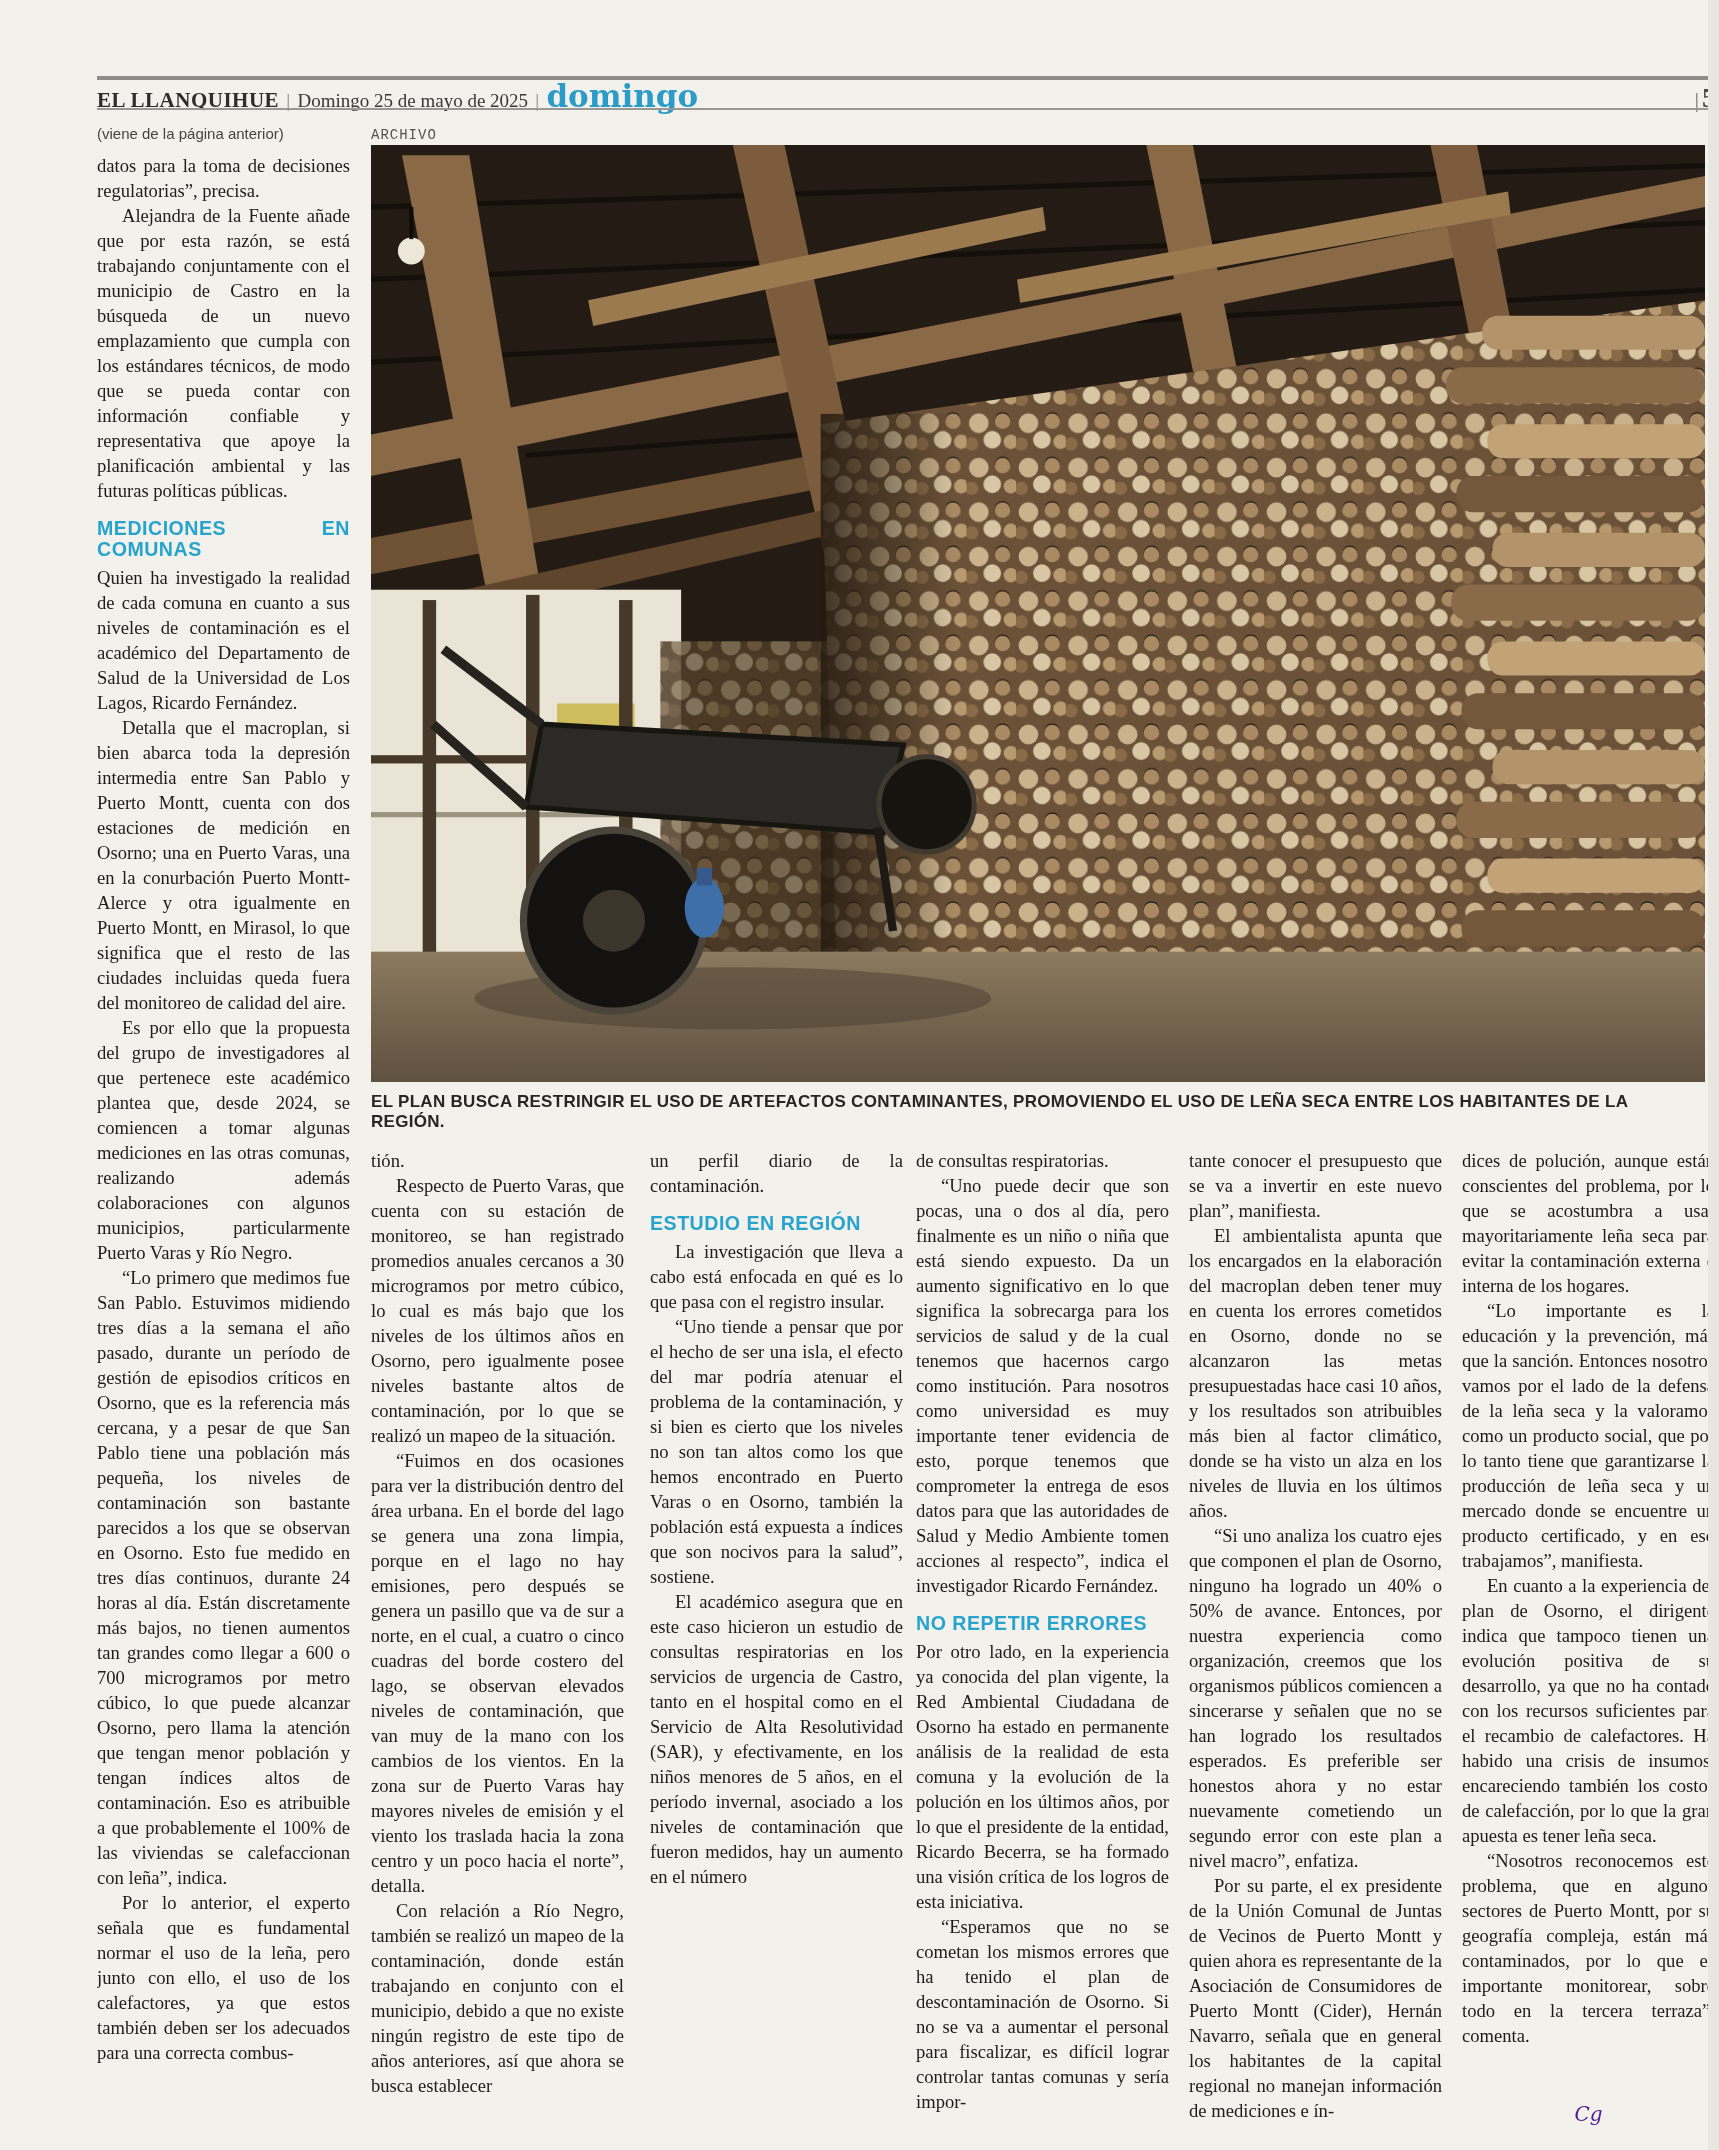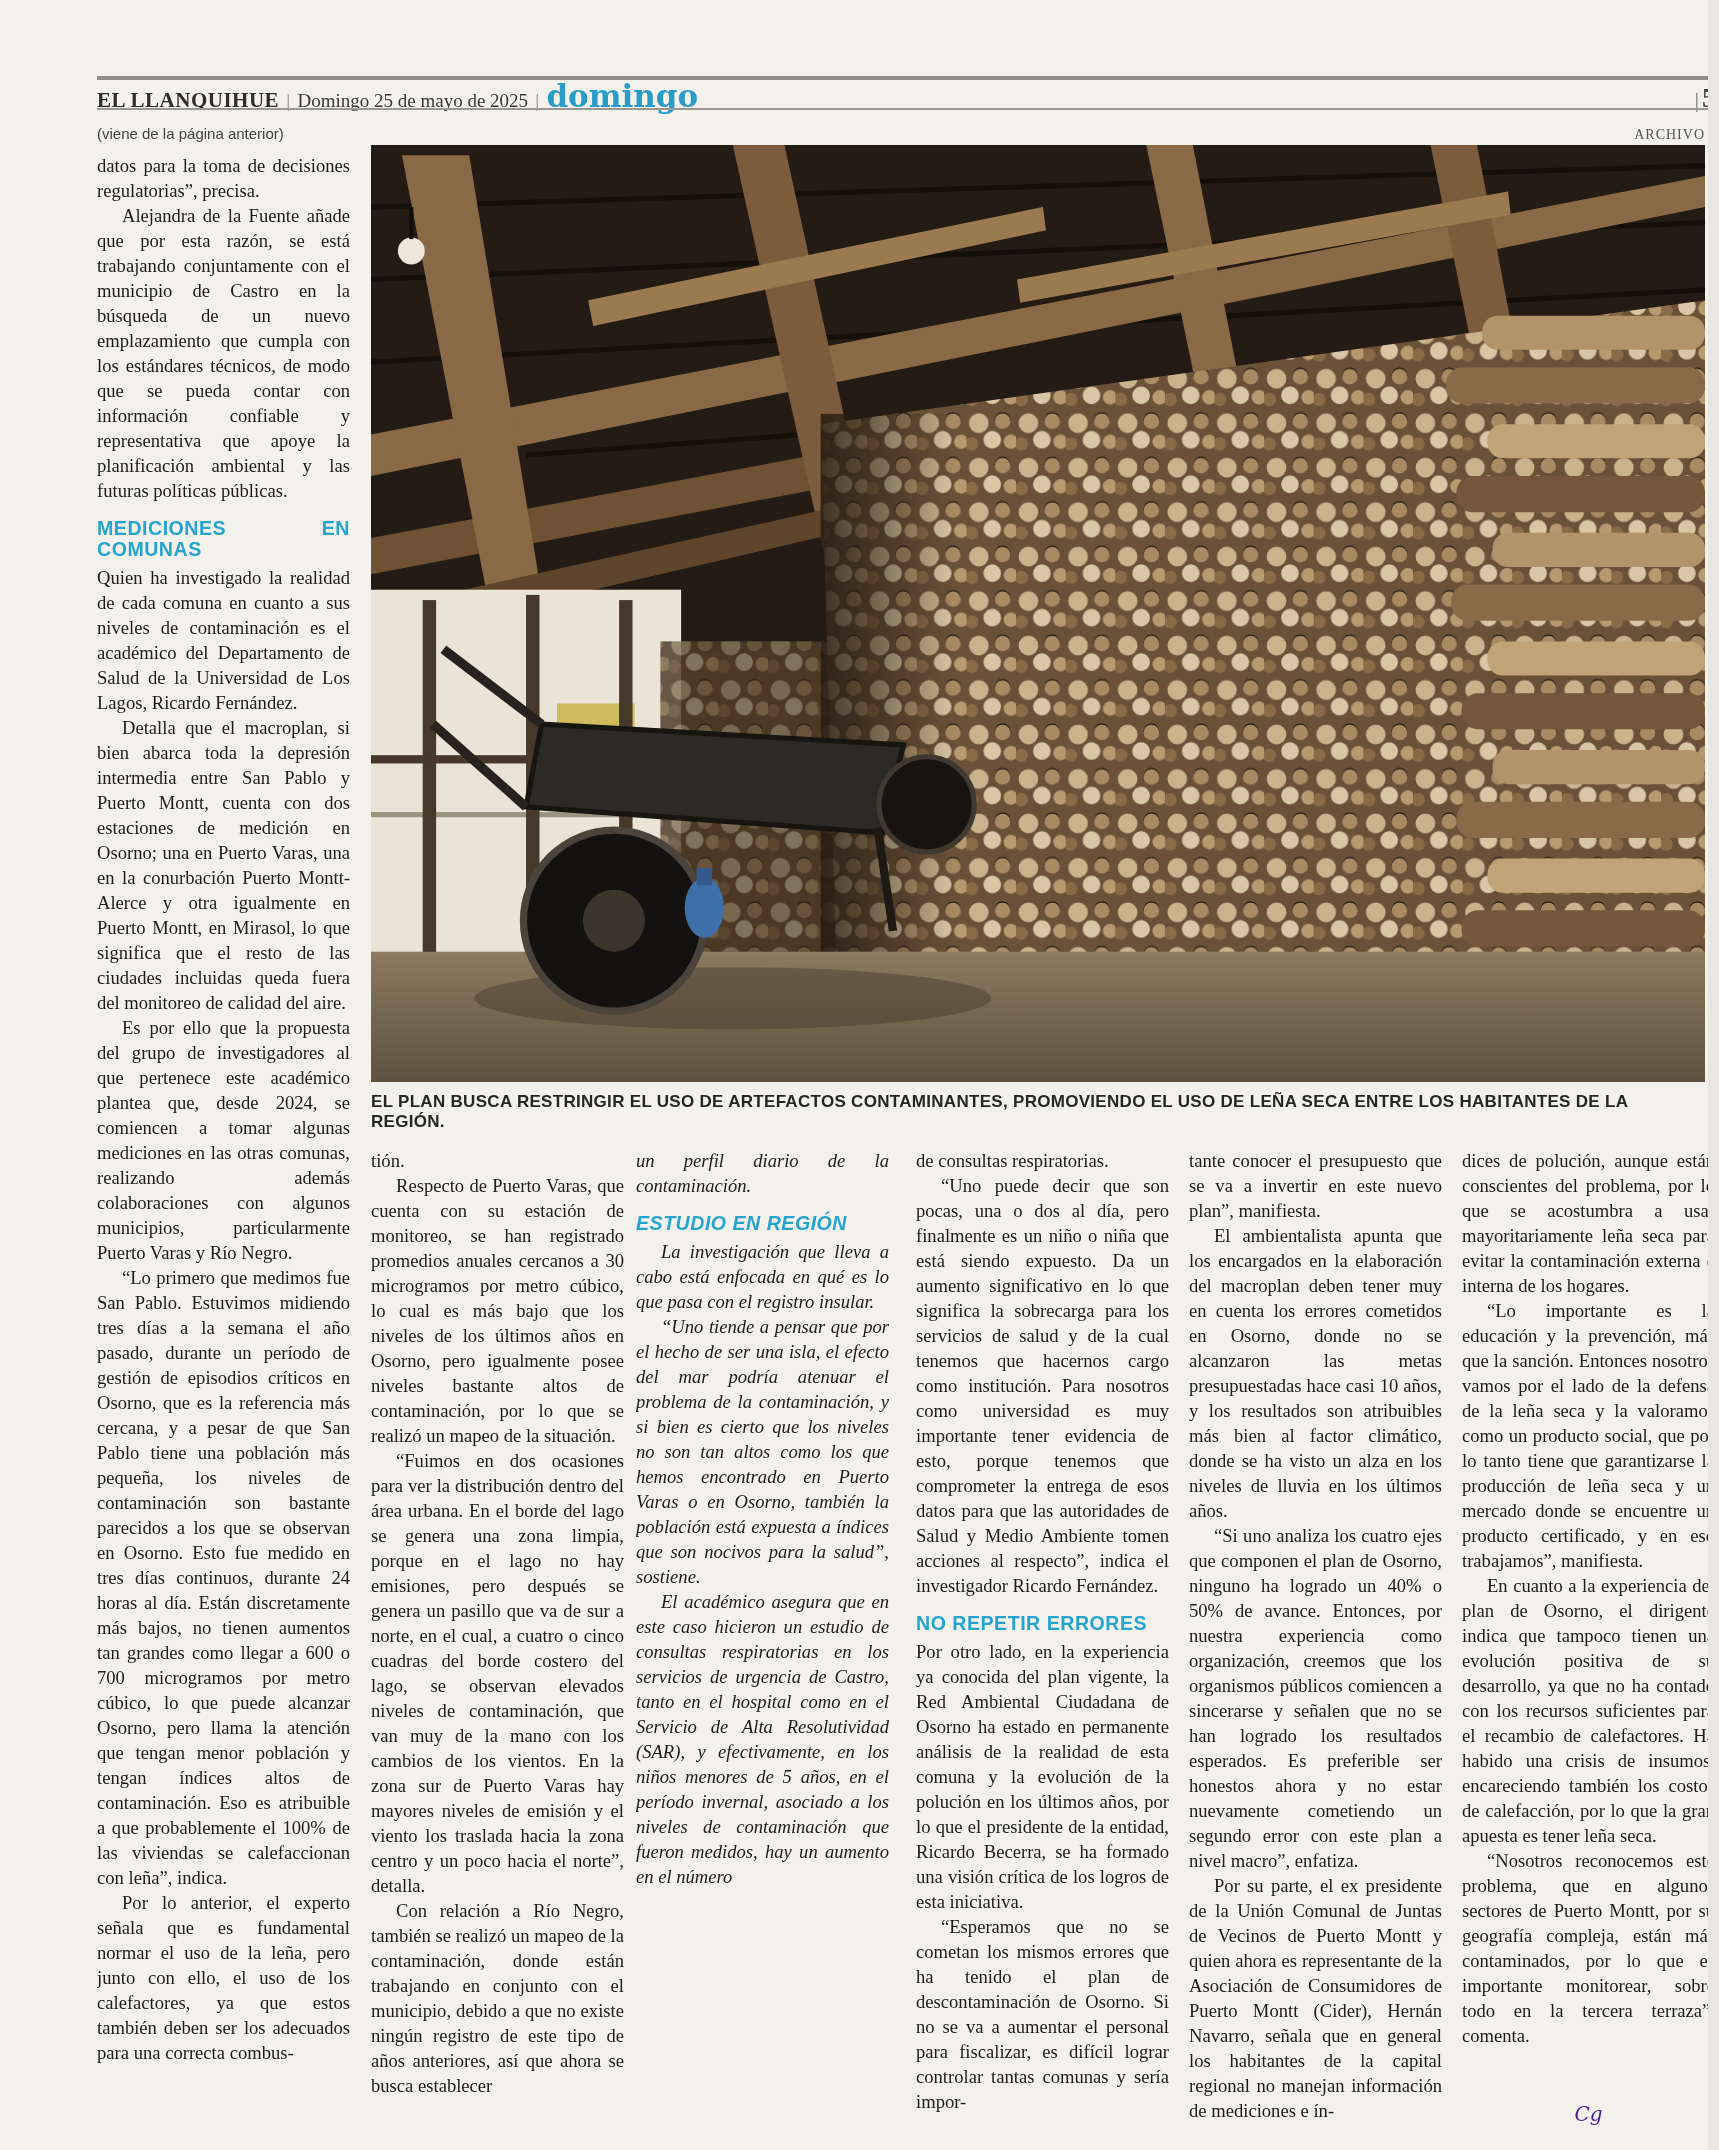--- a/index.html
+++ b/index.html
@@ -12,33 +12,33 @@
             display:flex;align-items:baseline;white-space:nowrap;}
   #paper-name{font-size:21px;font-weight:600;letter-spacing:0.5px;color:#2f2d2b;}
   .m-sep{font-size:19.6px;color:#8a8884;margin:0 7.2px;font-weight:300;}
   #edition-date{font-size:19px;color:#3a3836;}
   #section-name{font-size:31px;font-weight:bold;color:#2b9cc7;font-family:"DejaVu Serif",serif;}
   #page-number-wrap{margin-left:auto;display:flex;align-items:baseline;}
   #pn-sep{font-size:20.7px;color:#6a6864;margin-right:3.1px;font-weight:300;}
   #page-number{font-size:28px;font-weight:bold;color:#4a4846;}
   #continuation-note{position:absolute;left:97px;top:125px;font-family:"Liberation Sans",sans-serif;
             font-size:15px;color:#454440;}
-  #photo-credit{position:absolute;left:371px;top:127px;width:1334px;text-align:right;
-            font-family:Liberation Serif, serif;font-size:14px;letter-spacing:1px;color:#55534e;}
+  #photo-credit{position:absolute;left:371px;top:127px;width:1334px;
+            font-family:Liberation Mono, monospace;font-size:14px;letter-spacing:1px;color:#55534e;}
   #photo{position:absolute;left:371px;top:145px;width:1334px;height:937px;background:#3a2f24;}
   #photo svg{display:block;width:100%;height:100%;}
   #photo-caption{position:absolute;left:371px;top:1092px;width:1334px;
             font-family:"Liberation Sans",sans-serif;font-weight:bold;font-size:17px;
             letter-spacing:0.3px;color:#262624;}
   .col{position:absolute;width:253px;font-size:18.6px;line-height:25px;text-align:justify;
        overflow:hidden;hyphens:auto;}
   #col-1{left:97px;top:153px;height:1989px;}
   .below{top:1148px;height:991px;}
   #col-2{left:371px;}
-  #col-3{left:636px;font-style:italic;}
+  #col-3{left:650px;}
   #col-4{left:916px;}
   #col-5{left:1189px;}
   #col-6{left:1462px;}
   .para{margin:0;}
   .para.ind{text-indent:25px;}
   .colhead{font-family:"Liberation Sans",sans-serif;font-weight:bold;font-size:19.6px;line-height:21px;
            color:#27a4cd;letter-spacing:0.5px;margin:14.5px 0 5.2px 0;}
   #end-mark{position:absolute;left:1462px;top:2102px;width:253px;text-align:center;
             font-style:italic;font-size:20px;color:#4c1d95;font-family:"DejaVu Serif",serif;}
 </style>

